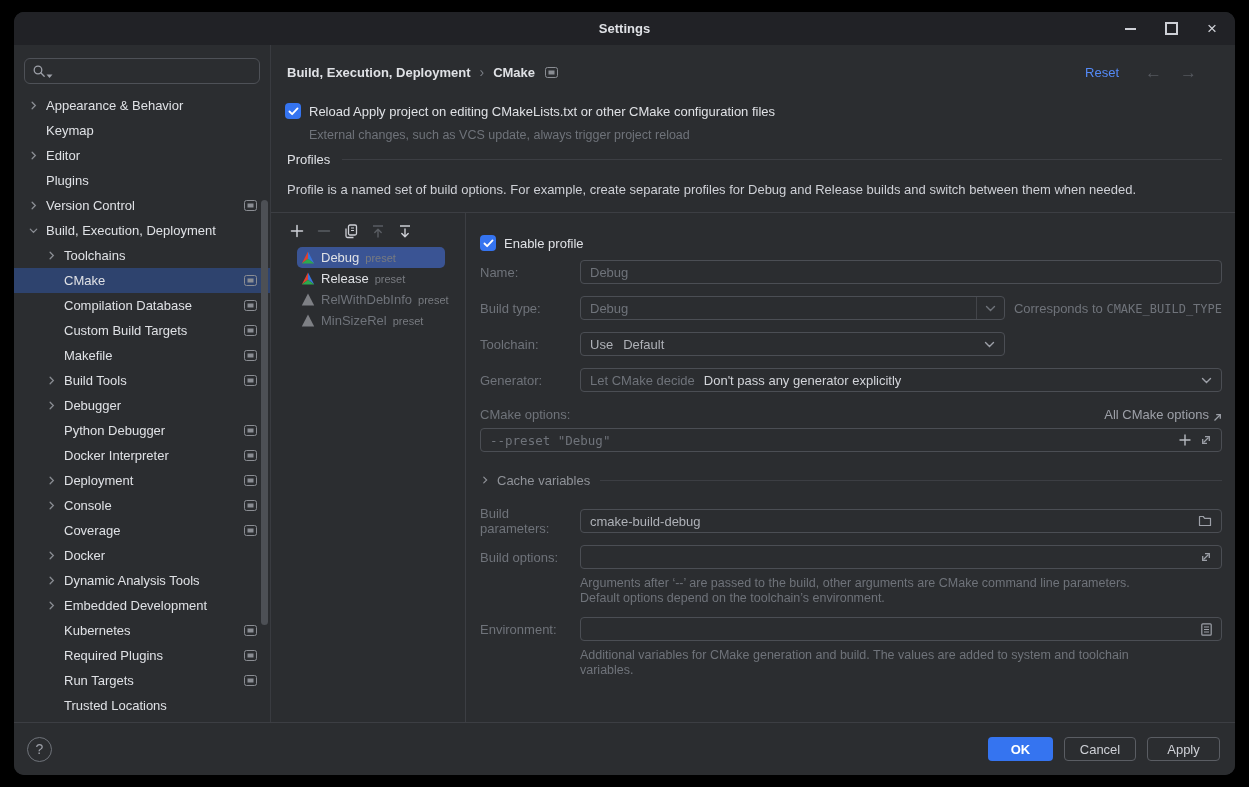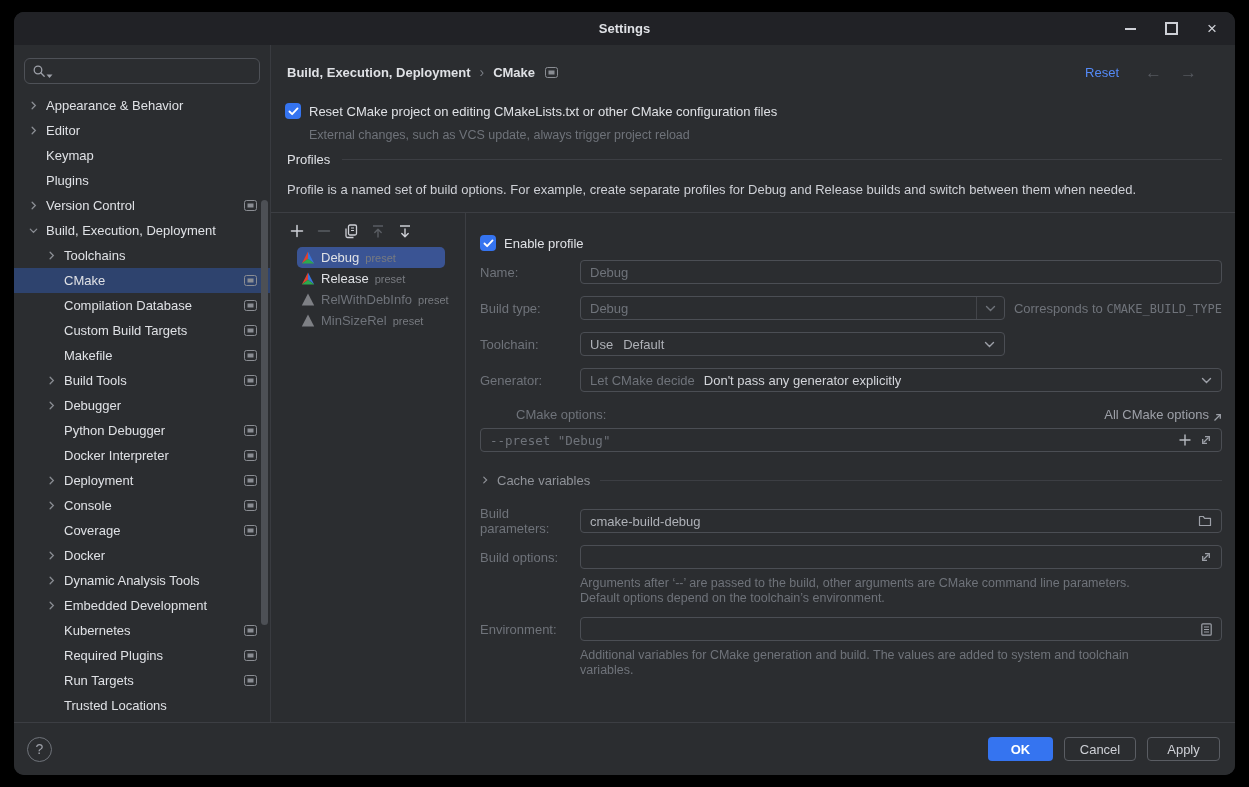--- a/index.html
+++ b/index.html
@@ -75,21 +75,21 @@
   .dd .dd-chev.boxed{height:22px;padding-left:8px;margin-right:-1px;border-left:1px solid #43454a;}
   .bt-hint{margin-left:auto;color:#6f737a;white-space:nowrap;}
   .bt-hint .mono{font-size:12px;}
   .field-icons{margin-left:auto;display:flex;align-items:center;gap:9px;}
   .field-icons .fi{display:flex;align-items:center;cursor:pointer;}
   .row-enable{top:18px;}
   .row-name{top:47px;}
   .row-buildtype{top:83px;}
   .row-toolchain{top:119px;}
   .row-generator{top:155px;}
-  .row-optlabel{top:193px;height:16px;margin-left:36px;}
+  .row-optlabel{top:193px;height:16px;}
   .row-optlabel .link{margin-left:auto;color:#9da0a8;display:flex;align-items:flex-end;gap:4px;cursor:pointer;}
   .row-optfield{top:215px;}
   .row-cache{top:259px;height:16px;color:#8f9298;cursor:pointer;}
   .row-cache .hline{flex:1;margin-left:10px;border-top:1px solid #3c3e43;}
   .row-cache .cv-chev{display:flex;align-items:center;margin-right:7px;}
   .row-builddir{top:296px;}
   .row-buildopts{top:332px;}
   .hint{position:absolute;left:114px;right:13px;color:#6f737a;font-size:12.5px;line-height:15px;}
   .hint-buildopts{top:363px;}
   .row-env{top:404px;}
@@ -146,30 +146,30 @@
       <div class="tree">
           <div class="tree-row">
             <span class="tree-chevron">
               <svg width="11" height="11" viewBox="0 0 12 12" fill="none">
                 <path d="M4.5 2.5 L8 6 L4.5 9.5" stroke="#8a8d93" stroke-width="1.4" stroke-linecap="round"></path>
               </svg>
             </span>
             <span class="tree-label">Appearance &amp; Behavior</span>
           </div>
           <div class="tree-row">
+            <span class="tree-chevron"></span>
+            <span class="tree-label">Keymap</span>
+          </div>
+          <div class="tree-row">
             <span class="tree-chevron">
               <svg width="11" height="11" viewBox="0 0 12 12" fill="none">
                 <path d="M4.5 2.5 L8 6 L4.5 9.5" stroke="#8a8d93" stroke-width="1.4" stroke-linecap="round"></path>
               </svg>
             </span>
             <span class="tree-label">Editor</span>
-          </div>
-          <div class="tree-row">
-            <span class="tree-chevron"></span>
-            <span class="tree-label">Keymap</span>
           </div>
           <div class="tree-row">
             <span class="tree-chevron"></span>
             <span class="tree-label">Plugins</span>
           </div>
           <div class="tree-row">
             <span class="tree-chevron">
               <svg width="11" height="11" viewBox="0 0 12 12" fill="none">
                 <path d="M4.5 2.5 L8 6 L4.5 9.5" stroke="#8a8d93" stroke-width="1.4" stroke-linecap="round"></path>
               </svg>
@@ -398,21 +398,21 @@
           <span>→</span>
         </span>
       </div>
 
       <div class="reload-row">
         <span class="checkbox on">
           <svg width="11" height="9" viewBox="0 0 12 10">
               <path d="M1.5 5 L4.5 8 L10.5 1.5" stroke="#fff" stroke-width="2" fill="none" stroke-linecap="round" stroke-linejoin="round"></path>
             </svg>
         </span>
-        <span>Reset CMake project on editing CMakeLists.txt or other CMake configuration files</span>
+        <span>Reload Apply project on editing CMakeLists.txt or other CMake configuration files</span>
       </div>
       <div class="reload-hint">External changes, such as VCS update, always trigger project reload</div>
 
       <div class="profiles-header">
         <span>Profiles</span>
         <span class="hline"></span>
       </div>
       <div class="profiles-desc">Profile is a named set of build options. For example, create separate profiles for Debug and Release builds and switch between them when needed.</div>
 
       <div class="panels">

